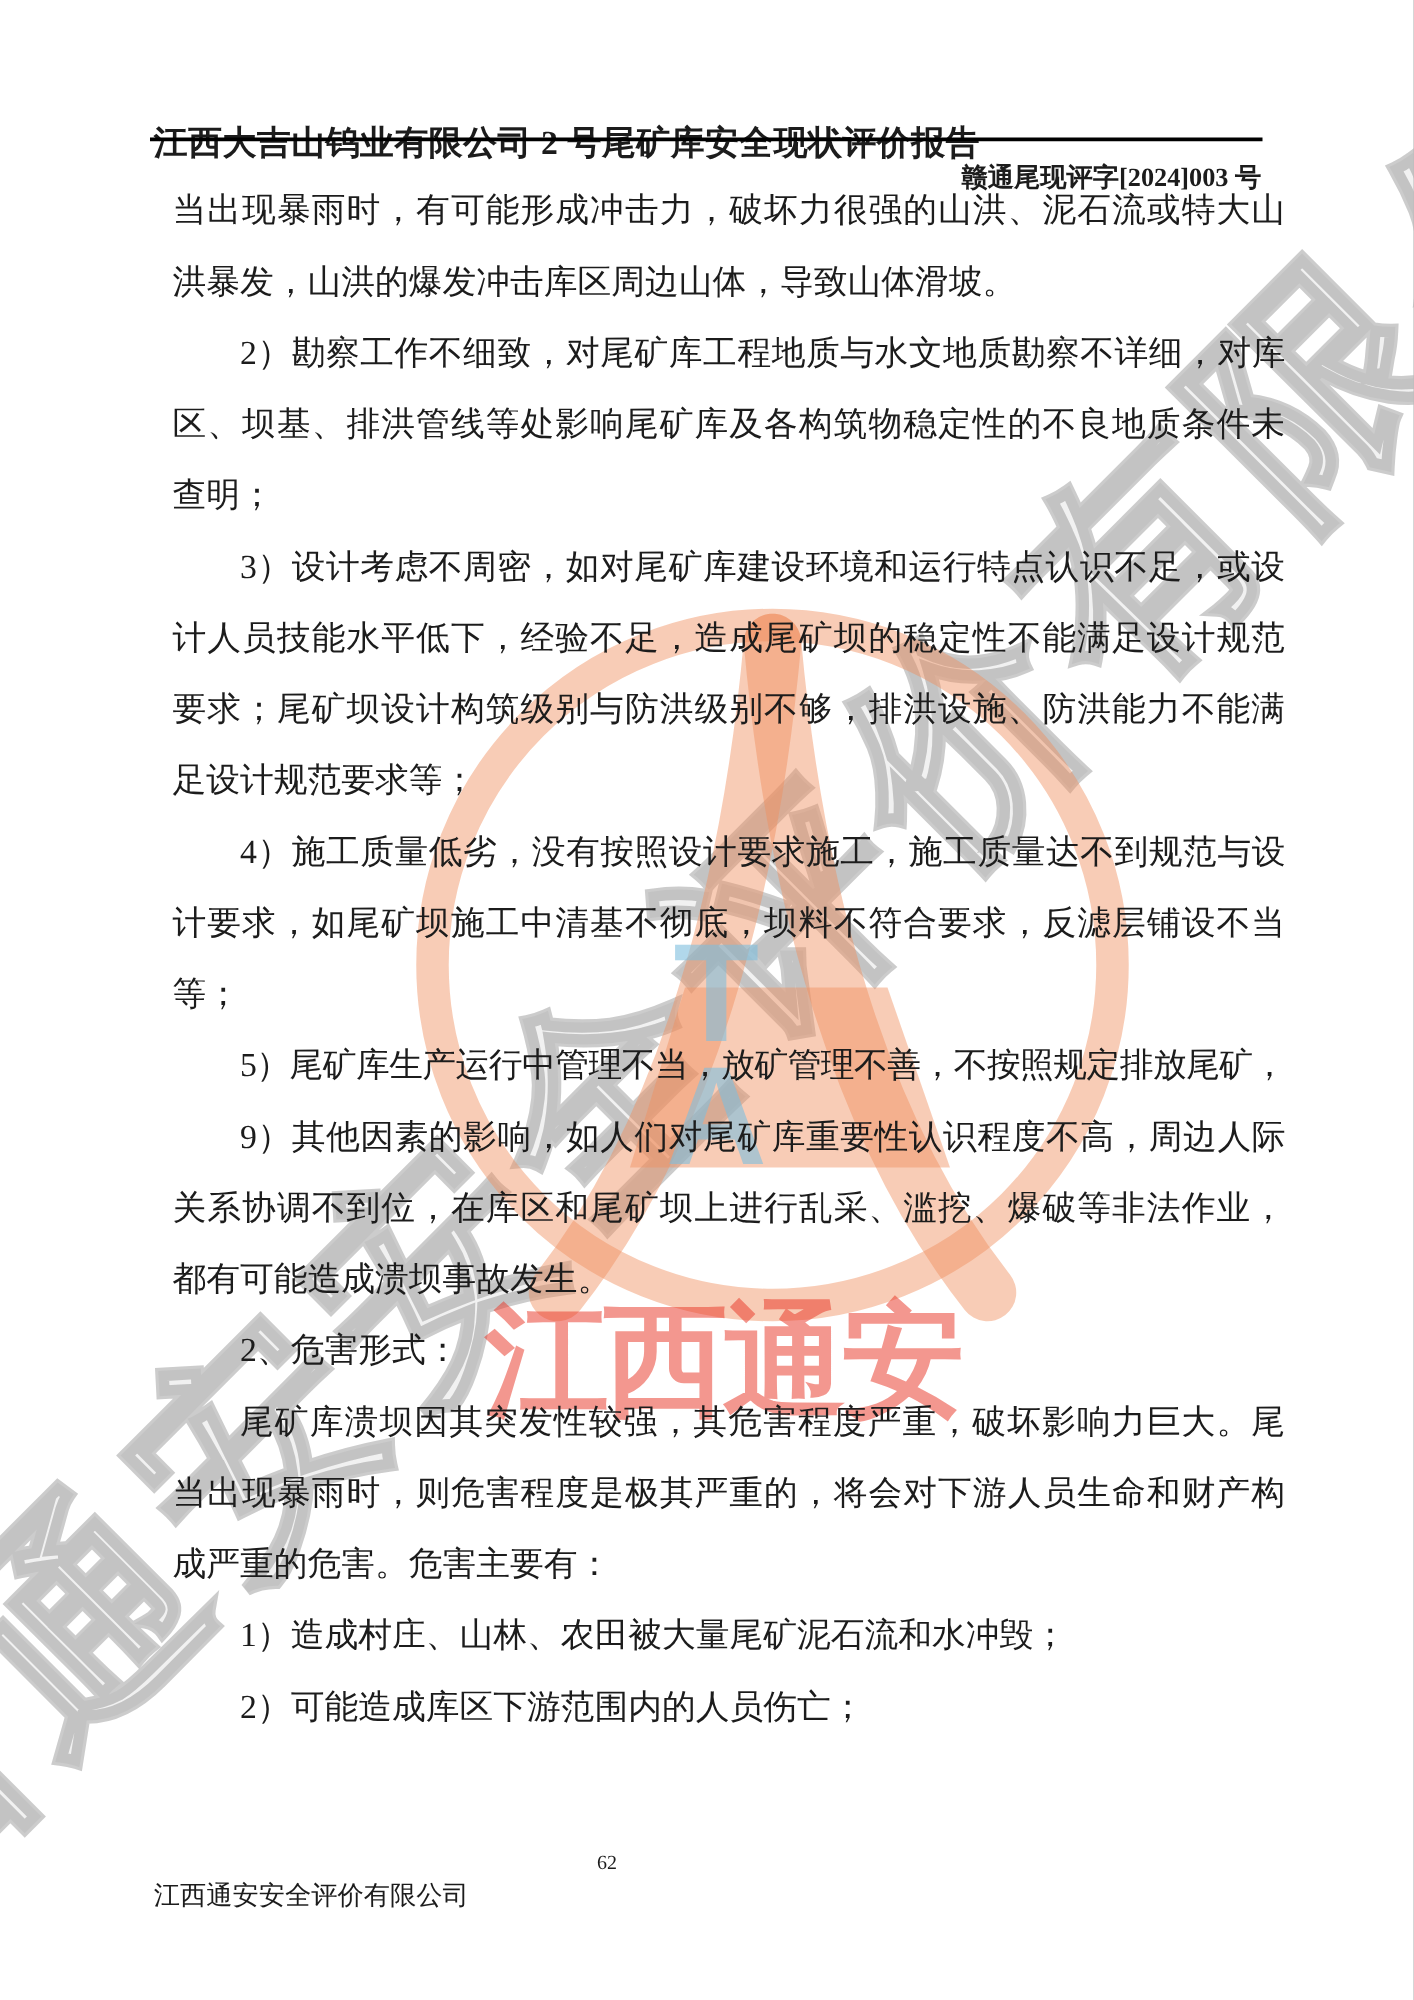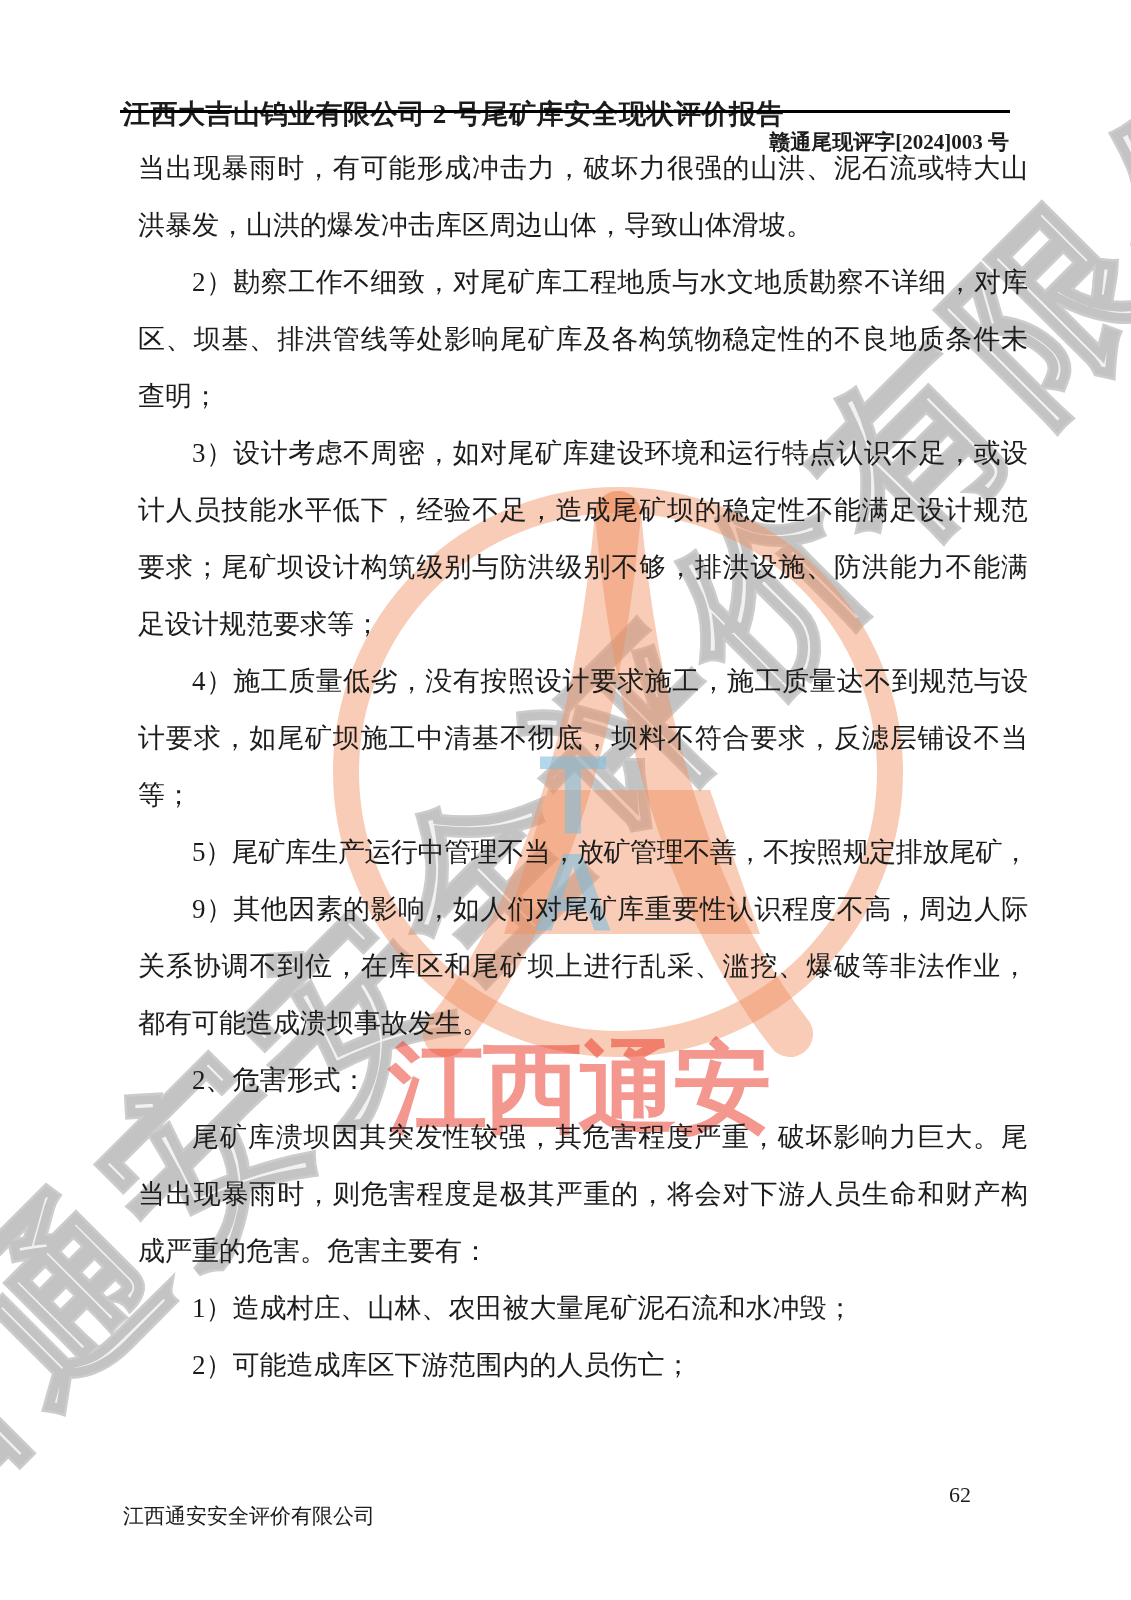--- a/index.html
+++ b/index.html
@@ -55,22 +55,22 @@
   .bline{
     height:57px;line-height:57px;font-size:27px;
     white-space:nowrap;overflow:visible;
   }
   .bline.fill{text-align:justify;text-align-last:justify;text-justify:inter-character;}
   .bline.indent{padding-left:54px;}
   .bline.t1{letter-spacing:-0.35px;}
   .bline.t2{letter-spacing:-1.05px;}
   
   .pg-num{
-    position:absolute;left:0;top:1482px;width:971px;text-align:right;
-    font-size:22px;z-index:2;
+    position:absolute;left:0;top:1482px;width:971px;text-align:center;
+    font-size:16px;z-index:2;
   }
   .ftr-company{
     position:absolute;left:123px;top:1502px;font-size:21px;z-index:2;white-space:nowrap;
   }
 </style>
 </head>
 <body>
 
 <div id="page">
 

